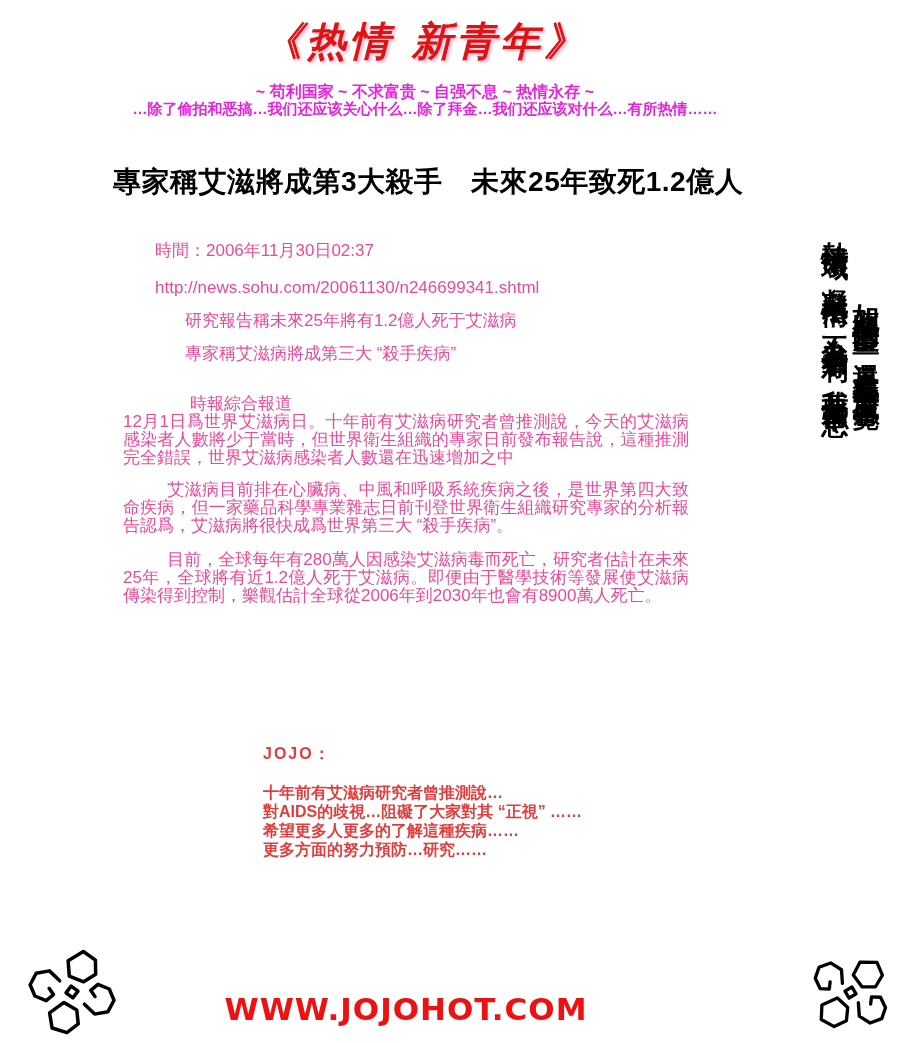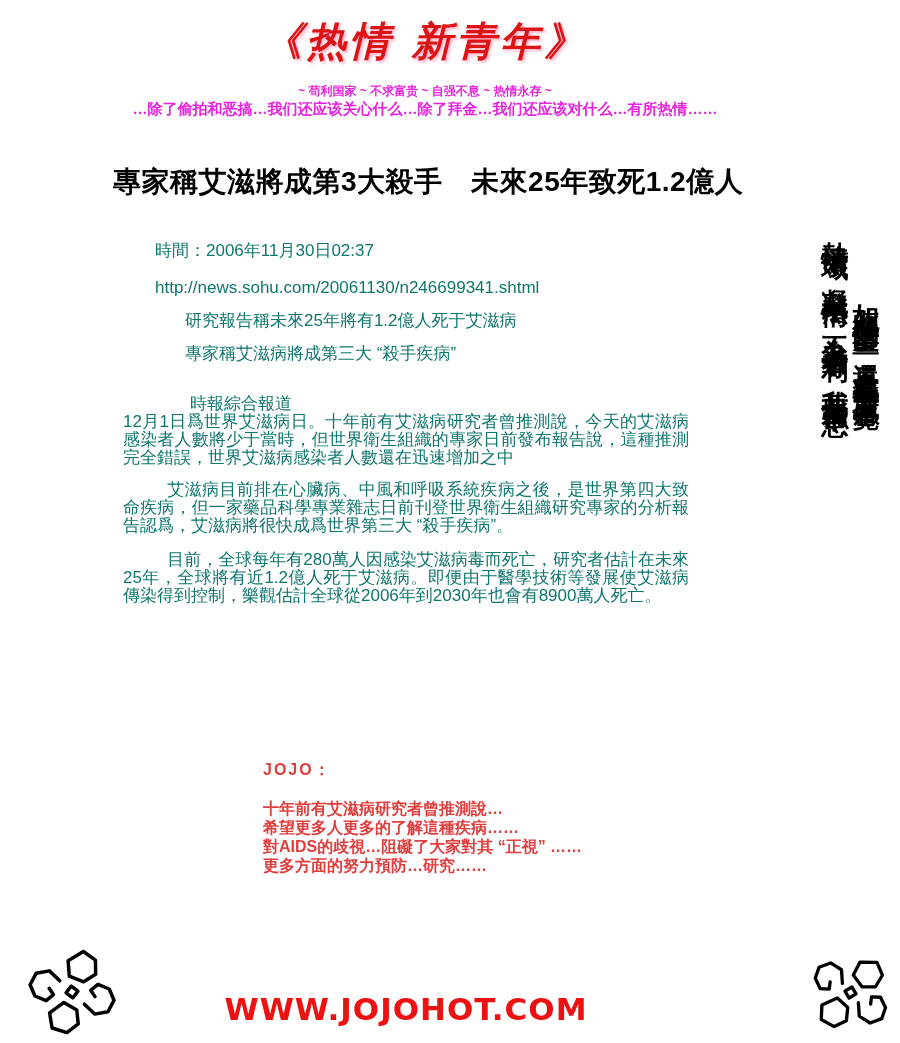--- a/index.html
+++ b/index.html
@@ -8,41 +8,41 @@
     overflow:hidden;font-family:"Liberation Sans",sans-serif;color:#111;
   }
   
   .masthead{position:absolute;top:14px;left:0;width:850px;text-align:center;}
   .brand-title{
     font-family:"DejaVu Serif",serif;font-style:italic;font-weight:700;
     font-size:40px;color:#dc1414;letter-spacing:4px;
     text-shadow:2px 2px 3px #ffb3cc;
   }
   .slogans{margin-top:14px;font-weight:bold;color:#e622dd;}
-  .slogan1{font-size:12px;line-height:17px;}
+  .slogan1{font-size:16px;line-height:17px;}
   .slogan2{font-size:15px;line-height:18px;}
   
   .headline{
     position:absolute;left:113px;top:163px;width:660px;
     font-size:28px;font-weight:800;color:#000;white-space:nowrap;letter-spacing:0.5px;
   }
   
-  .article{position:absolute;left:123px;top:242px;width:566px;font-size:17px;line-height:18px;color:#0f766e;}
+  .article{position:absolute;left:123px;top:242px;width:566px;font-size:17px;line-height:18px;color:#ec4899;}
   .meta{margin-left:32px;}
   .url{margin-left:32px;margin-top:19px;}
   .deck{margin-left:62px;margin-top:15px;}
   .byline{margin-left:67px;margin-top:32px;}
   .para{margin:0;text-align:justify;}
   .para.p1{margin-top:0;}
   .para.indent{text-indent:2.6em;}
   .para.p2{margin-top:14px;}
   .para.p3{margin-top:16px;}
   .para.p4{margin-top:16px;}
   
-  .note{position:absolute;left:263px;top:744px;color:#e23c3c;font-size:16px;line-height:19px;font-weight:bold;margin-top:16px;}
+  .note{position:absolute;left:263px;top:744px;color:#e23c3c;font-size:16px;line-height:19px;font-weight:bold;}
   .note .salutation{margin-bottom:20px;letter-spacing:2px;}
   
   .vcol{
     position:absolute;writing-mode:vertical-rl;text-orientation:upright;
     font-weight:800;color:#000;font-size:27px;letter-spacing:4px;line-height:30px;
   }
   .vcol-outer{left:820px;top:220px;}
   .vcol-inner{left:851px;top:283px;}
   
   .site{
@@ -75,22 +75,22 @@
   <div class="deck">專家稱艾滋病將成第三大 “殺手疾病”</div>
   <div class="byline">時報綜合報道</div>
   <p class="para p1">12月1日爲世界艾滋病日。十年前有艾滋病研究者曾推測說，今天的艾滋病感染者人數將少于當時，但世界衛生組織的專家日前發布報告說，這種推測完全錯誤，世界艾滋病感染者人數還在迅速增加之中</p>
   <p class="para p2 indent">艾滋病目前排在心臟病、中風和呼吸系統疾病之後，是世界第四大致命疾病，但一家藥品科學專業雜志日前刊登世界衛生組織研究專家的分析報告認爲，艾滋病將很快成爲世界第三大 “殺手疾病”。</p>
   <p class="para p3 indent">目前，全球每年有280萬人因感染艾滋病毒而死亡，研究者估計在未來25年，全球將有近1.2億人死于艾滋病。即便由于醫學技術等發展使艾滋病傳染得到控制，樂觀估計全球從2006年到2030年也會有8900萬人死亡。</p>
 </div>
 
 <div class="note">
   <div class="salutation">JOJO：</div>
   <div>十年前有艾滋病研究者曾推測說…</div>
+  <div>對AIDS的歧視…阻礙了大家對其 “正視” ……</div>
   <div>希望更多人更多的了解這種疾病……</div>
-  <div>對AIDS的歧視…阻礙了大家對其 “正視” ……</div>
   <div>更多方面的努力預防…研究……</div>
 </div>
 
 <div class="vcol vcol-outer">熱情領域！凝聚熱情！不為爭名奪利！我要自強不息！</div>
 <div class="vcol vcol-inner">如此經典的漫畫！還是拿在手中才更有感覺！</div>
 
 <div class="site">WWW.JOJOHOT.COM</div>
 
 <svg class="flower flower-left" width="100" height="100" viewBox="0 0 100 100" fill="none" stroke="#000" stroke-width="3.5" stroke-linejoin="round" stroke-linecap="round">
   <g transform="translate(50,50)">

